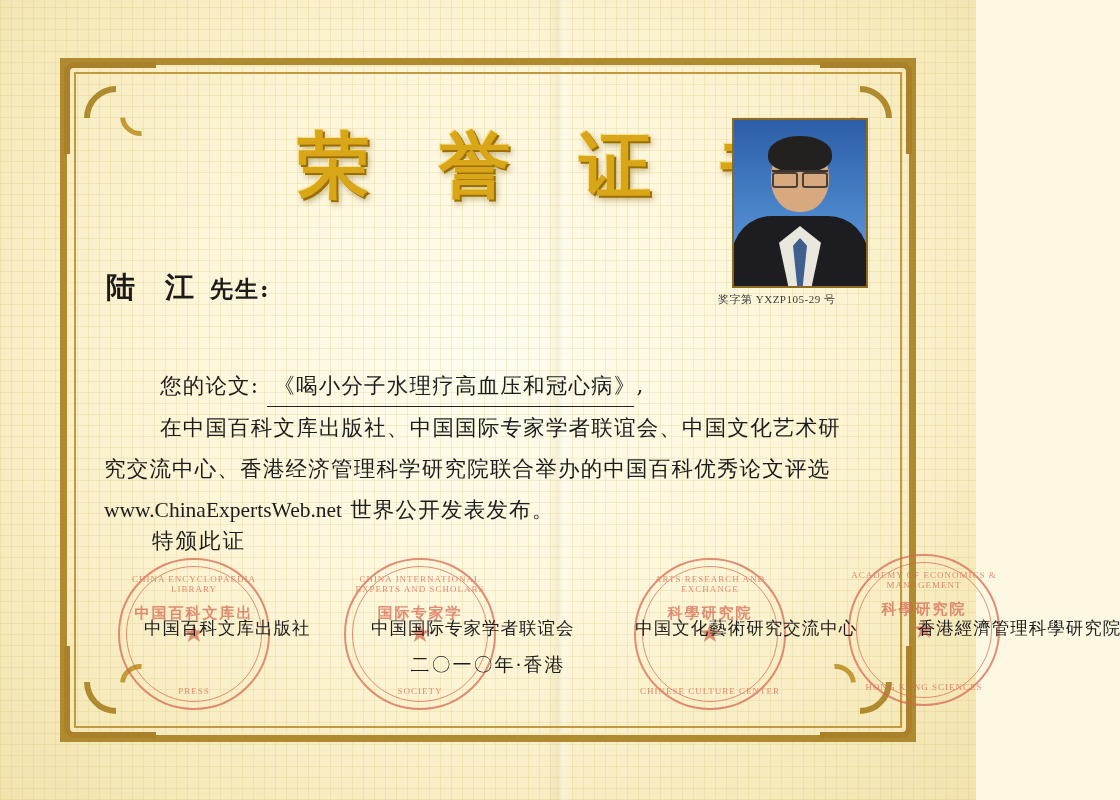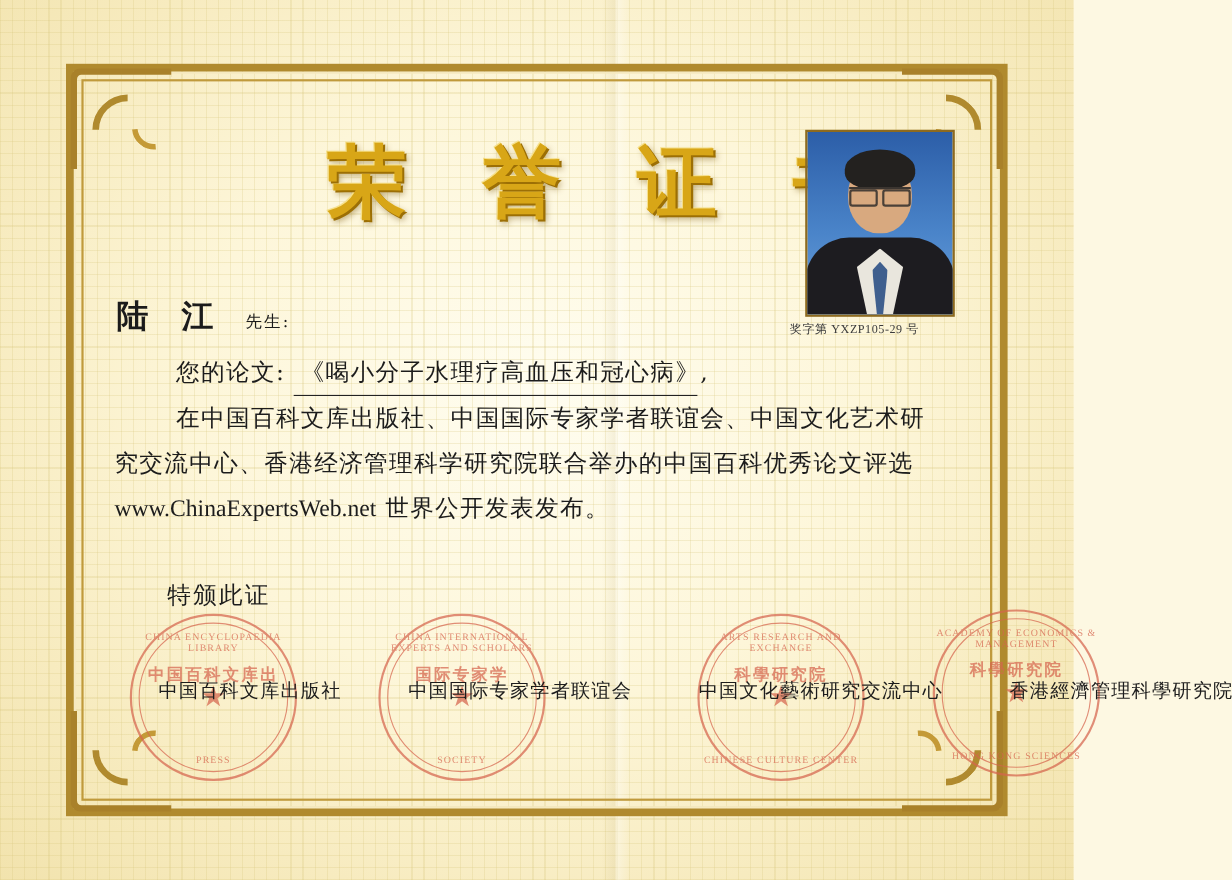--- a/index.html
+++ b/index.html
@@ -114,32 +114,32 @@
   .photo-no{
     position:absolute;right:12px;top:196px;width:150px;
     font-size:11px;color:#3a3a3a;font-family:"Liberation Serif", serif;
     letter-spacing:.5px;
   }
 
   .recipient{
     position:absolute;left:10px;top:172px;font-size:29px;color:#1b1b1b;
     font-family:"DejaVu Serif", serif;font-weight:bold;letter-spacing:10px;
   }
-  .recipient .suffix{font-size:15px;font-weight:normal;letter-spacing:2px;margin-left:19px;}
+  .recipient .suffix{font-size:23px;font-weight:bold;letter-spacing:2px;margin-left:6px;}
 
   .body-text{
     position:absolute;left:8px;top:222px;right:0;
     font-family:"DejaVu Serif", serif;
     font-size:21.5px;color:#1c1c1c;line-height:41px;letter-spacing:1.2px;
   }
   .line{white-space:nowrap;}
   .indent{padding-left:56px;}
   .blank{
     display:inline-block;border-bottom:1.5px solid #222;
-    text-align:center;padding:0 6px;
+    text-align:center;padding:0 6px;margin-top:47px;
   }
   .paper-title{width:355px;}
   .prize{width:120px;letter-spacing:6px;}
   .url{font-family:"Liberation Serif", serif;letter-spacing:0px;}
   .grant{
     position:absolute;left:56px;top:430px;font-size:21.5px;
     font-family:"DejaVu Serif", serif;color:#1c1c1c;letter-spacing:2px;
   }
 
   
@@ -263,15 +263,16 @@
       <div class="arcb">HONG KONG SCIENCES</div>
     </div>
 
     <div class="issuers">
       <span>中国百科文库出版社</span>
       <span>中国国际专家学者联谊会</span>
       <span>中国文化藝術研究交流中心</span>
       <span>香港經濟管理科學研究院</span>
     </div>
 
+    <div class="datepl">二〇一〇年·香港</div>
 
   </div>
 </div>
 
 </body></html>

